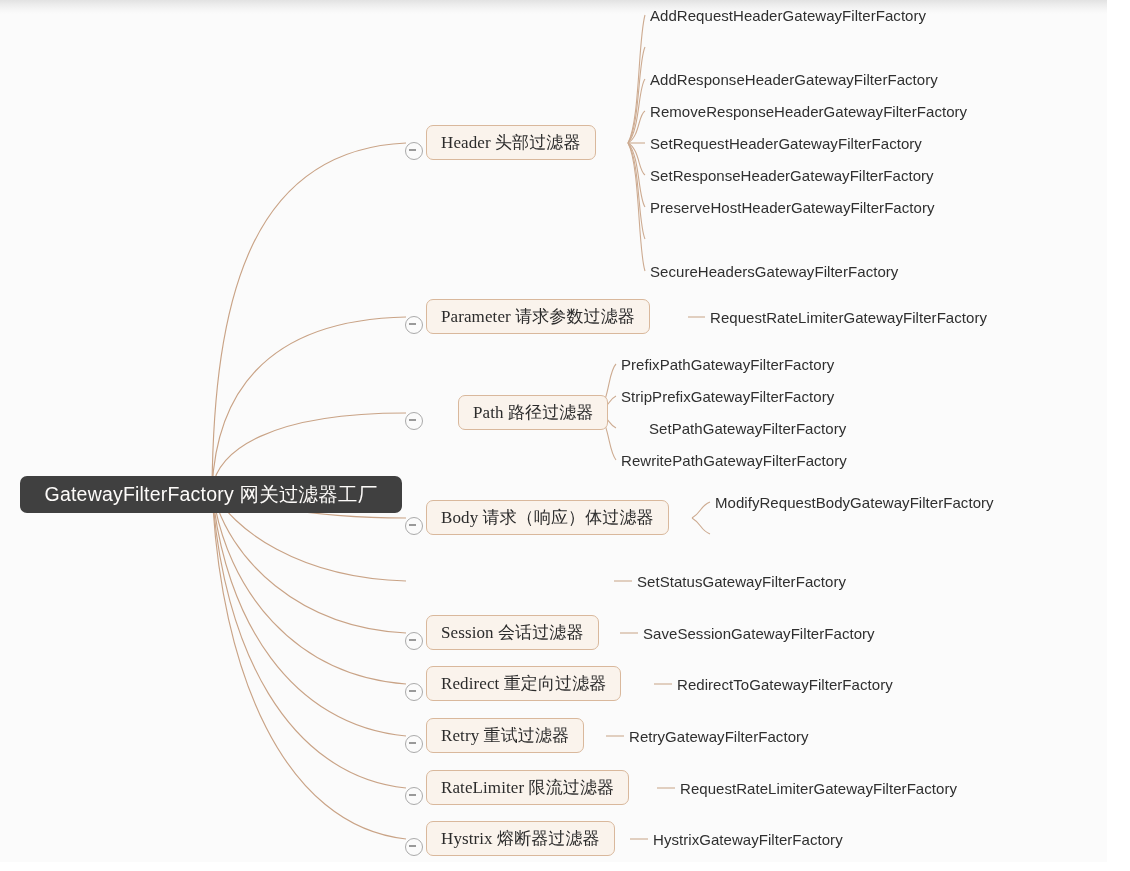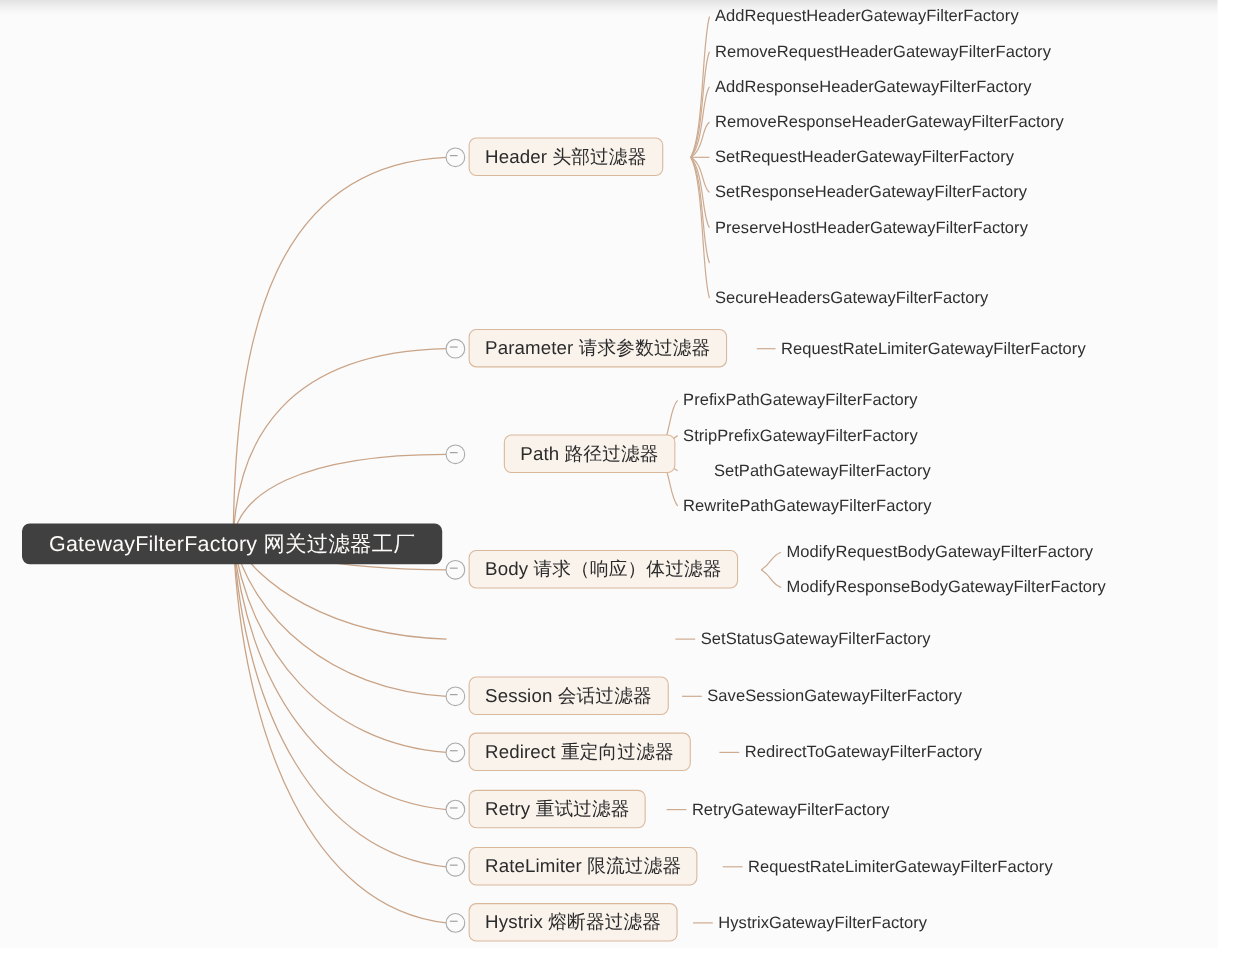--- a/index.html
+++ b/index.html
@@ -39,21 +39,21 @@
   }
   .root-node .label{
     color:#fdfbf9;
     font-size:19.5px;
     letter-spacing:.2px;
     white-space:nowrap;
     font-family:"Liberation Sans","DejaVu Sans",sans-serif;
   }
 
   
-  .branch{position:absolute;display:flex;align-items:center;}
+  .branch{position:absolute;display:flex;align-items:flex-end;font-family:Liberation Serif, serif;}
   .collapse-icon{
     width:16px;height:16px;border-radius:50%;
     border:1.3px solid #aaaaaa;
     background:#fbfbfb;
     position:relative;flex:0 0 auto;
     margin-right:3px;
   }
   .collapse-icon::after{
     content:"";position:absolute;left:3px;top:6.3px;
     width:7.4px;height:1.3px;background:#9a9a9a;
@@ -148,21 +148,20 @@
     <span class="label">GatewayFilterFactory 网关过滤器工厂</span>
   </div>
 
   <div class="branch" style="left:405px;top:125px;">
     <span class="collapse-icon"></span>
     <div class="branch-box">
       <span class="label">Header 头部过滤器</span>
     </div>
   </div>
   <div class="leaf" style="left:650px;top:15px;">AddRequestHeaderGatewayFilterFactory</div>
-  <div class="leaf" style="left:650px;top:47px;">RemoveRequestHeaderGatewayFilterFactory</div>
   <div class="leaf" style="left:650px;top:79px;">AddResponseHeaderGatewayFilterFactory</div>
   <div class="leaf" style="left:650px;top:111px;">RemoveResponseHeaderGatewayFilterFactory</div>
   <div class="leaf" style="left:650px;top:143px;">SetRequestHeaderGatewayFilterFactory</div>
   <div class="leaf" style="left:650px;top:175px;">SetResponseHeaderGatewayFilterFactory</div>
   <div class="leaf" style="left:650px;top:207px;">PreserveHostHeaderGatewayFilterFactory</div>
   <div class="leaf" style="left:650px;top:271px;">SecureHeadersGatewayFilterFactory</div>
 
   <div class="branch" style="left:405px;top:299px;">
     <span class="collapse-icon"></span>
     <div class="branch-box">
@@ -182,21 +181,20 @@
   <div class="leaf" style="left:621px;top:428px;margin-left:28px;">SetPathGatewayFilterFactory</div>
   <div class="leaf" style="left:621px;top:460px;">RewritePathGatewayFilterFactory</div>
 
   <div class="branch" style="left:405px;top:500px;">
     <span class="collapse-icon"></span>
     <div class="branch-box">
       <span class="label">Body 请求（响应）体过滤器</span>
     </div>
   </div>
   <div class="leaf" style="left:715px;top:502px;">ModifyRequestBodyGatewayFilterFactory</div>
-  <div class="leaf" style="left:715px;top:534px;">ModifyResponseBodyGatewayFilterFactory</div>
 
   <div class="leaf" style="left:637px;top:581px;">SetStatusGatewayFilterFactory</div>
 
   <div class="branch" style="left:405px;top:615px;">
     <span class="collapse-icon"></span>
     <div class="branch-box">
       <span class="label">Session 会话过滤器</span>
     </div>
   </div>
   <div class="leaf" style="left:643px;top:633px;">SaveSessionGatewayFilterFactory</div>

